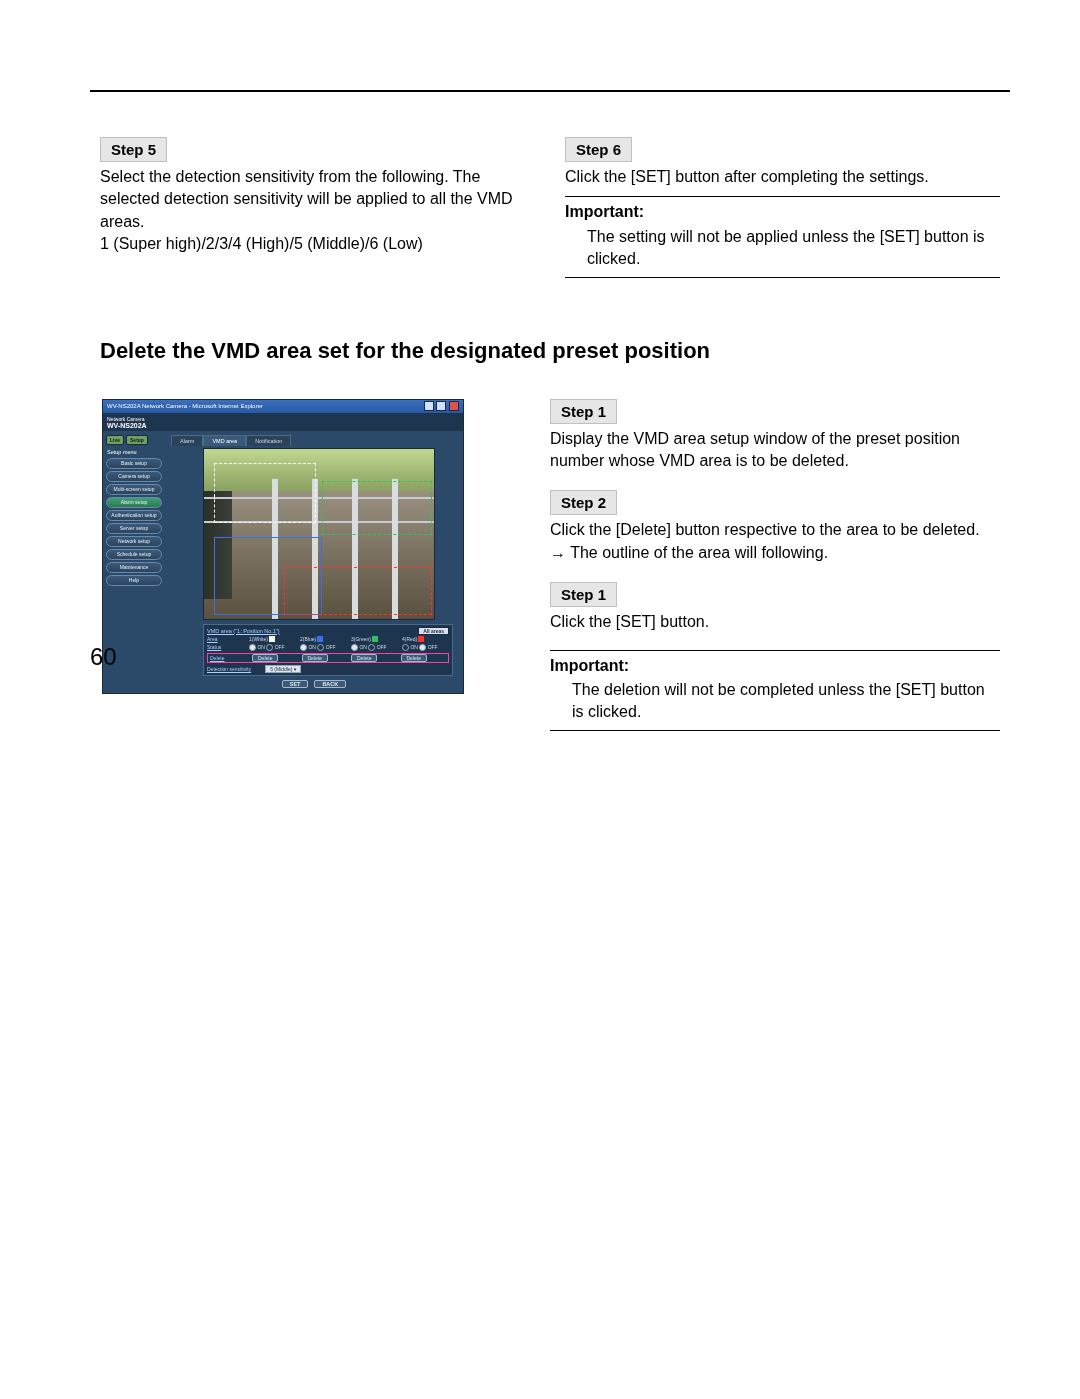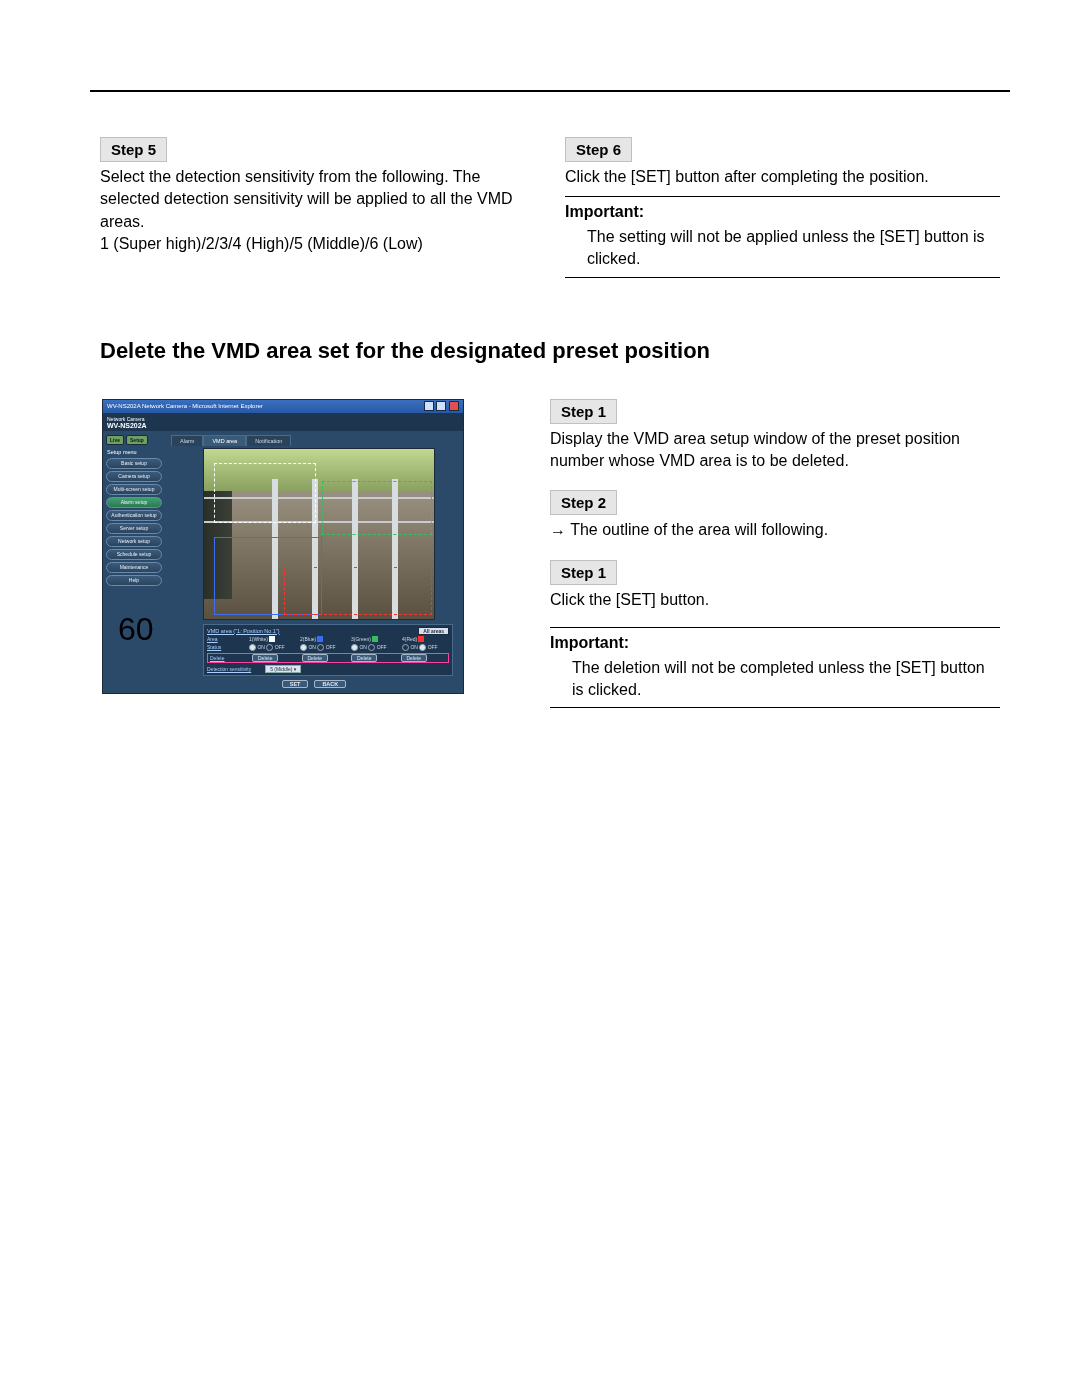--- a/index.html
+++ b/index.html
@@ -163,42 +163,41 @@
   .sens-row{margin-top:2px;display:flex;align-items:center;gap:14px;font-size:5px;}
   .sens-row .lbl{color:#a8cfff;text-decoration:underline;}
   .sel{background:#dde5f0;border:1px solid #8aa;color:#1a2a3a;padding:0 4px;font-size:5px;}
   .footer-btns{text-align:center;margin-top:4px;margin-bottom:2px;}
   .footer-btns span{border:1px solid #a8b8c8;background:#3a5a7a;color:#e0e8f0;font-size:5.5px;padding:0 7px;border-radius:2px;margin:0 2px;font-weight:bold;}
 
   .page-number{
     position:absolute;
     left:90px;
     bottom:100px;
-    font-size:32px;
+    font-size:24px;
     font-weight:normal;
-    margin-left:28px;
   }
   .arrow{font-family: Arial;}
   .pageref{font-size:14px;}
 </style>
 </head>
 <body>
 
 <div class="page">
   <div class="top-rule"></div>
 
   <div class="two-col">
     <div class="col">
       <span class="step-label">Step 5</span>
       <div>Select the detection sensitivity from the following. The selected detection sensitivity will be applied to all the VMD areas.</div>
       <div>1 (Super high)/2/3/4 (High)/5 (Middle)/6 (Low)</div>
     </div>
     <div class="col">
       <span class="step-label">Step 6</span>
-      <div>Click the [SET] button after completing the position.</div>
+      <div>Click the [SET] button after completing the settings.</div>
       <div class="imp-box">
         <div class="imp-title">Important:</div>
         <div class="imp-body">The setting will not be applied unless the [SET] button is clicked.</div>
       </div>
     </div>
   </div>
 
   <h2 class="section">Delete the VMD area set for the designated preset position</h2>
 
   <div class="section-row">
@@ -306,20 +305,21 @@
         </div>
       </div>
     </div>
 
     <div class="right-panel">
       <span class="step-label">Step 1</span>
       <div>Display the VMD area setup window of the preset position number whose VMD area is to be deleted.</div>
 
       <div style="height:18px"></div>
       <span class="step-label">Step 2</span>
+      <div>Click the [Delete] button respective to the area to be deleted.</div>
       <div class="arrow">→ The outline of the area will following.</div>
 
       <div style="height:18px"></div>
       <span class="step-label">Step 1</span>
       <div>Click the [SET] button.</div>
 
       <div class="imp-box" style="margin-top:16px">
         <div class="imp-title">Important:</div>
         <div class="imp-body">The deletion will not be completed unless the [SET] button is clicked.</div>
       </div>

